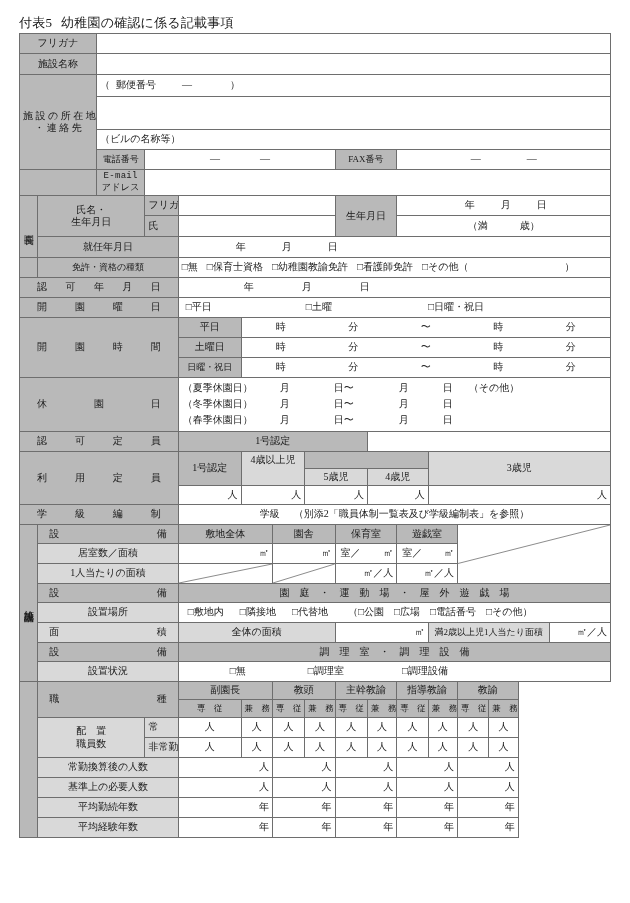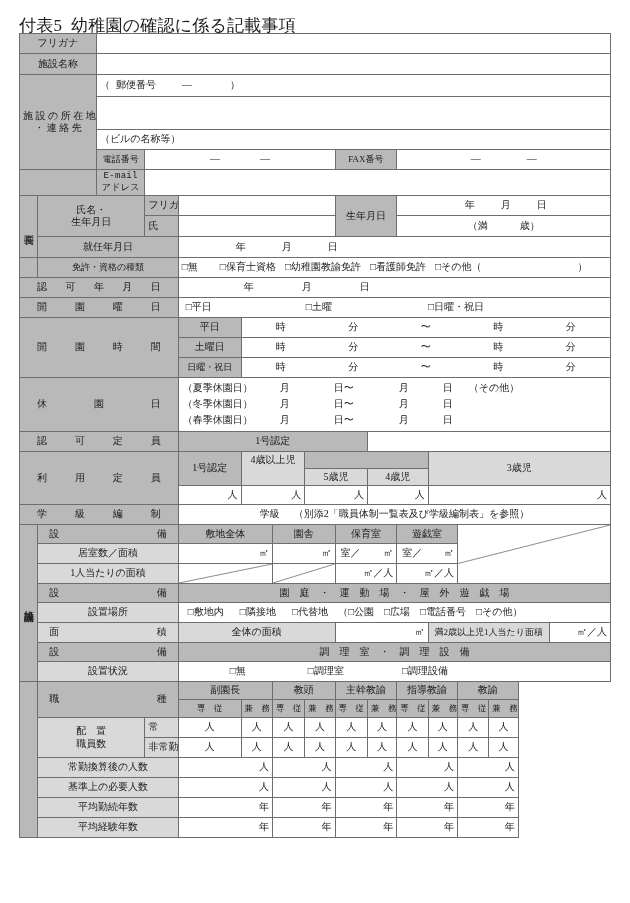--- a/index.html
+++ b/index.html
@@ -19,21 +19,21 @@
     position: relative;
     width: 630px;
     height: 903px;
     box-sizing: border-box;
     padding: 0;
   }
   .doc-title {
     position: absolute;
     left: 19px;
     top: 14px;
-    font-size: 17px;
+    font-size: 13px;
     letter-spacing: 0.2px;
     white-space: nowrap;
   }
   .doc-title .tnum { margin-right: 9px; }
 
   table.form {
     position: absolute;
     left: 19px;
     top: 33px;
     width: 592px;
@@ -226,21 +226,21 @@
       <td colspan="3" class="sh-dark c" style="height:20px">就任年月日</td>
       <td colspan="13" class="sh-white l">
         <span style="margin-left:54px">年</span><span style="margin-left:36px">月</span><span style="margin-left:36px">日</span>
       </td>
     </tr>
 
     <tr>
       <td class="sh-dark" style="border-right:none"></td>
       <td colspan="3" class="sh-dark c small" style="height:19px">免許・資格の種類</td>
       <td colspan="13" class="sh-white l">
-        <span class="chk">□無</span><span class="chk" style="margin-left:22px">□保育士資格</span><span class="chk" style="margin-left:9px">□幼稚園教諭免許</span><span class="chk" style="margin-left:9px">□看護師免許</span><span class="chk" style="margin-left:9px">□その他（</span><span class="chk" style="margin-left:96px">）</span>
+        <span class="chk">□無</span><span class="chk" style="margin-left:9px">□保育士資格</span><span class="chk" style="margin-left:9px">□幼稚園教諭免許</span><span class="chk" style="margin-left:9px">□看護師免許</span><span class="chk" style="margin-left:9px">□その他（</span><span class="chk" style="margin-left:96px">）</span>
       </td>
     </tr>
 
     <tr>
       <td colspan="4" class="sh-dark c" style="height:19px">
         <span class="spread">認 可 年 月 日</span>
       </td>
       <td colspan="13" class="sh-white l">
         <span style="margin-left:62px">年</span><span style="margin-left:48px">月</span><span style="margin-left:48px">日</span>
       </td>
@@ -419,21 +419,21 @@
     <tr>
       <td colspan="3" class="sh-dark c" style="height:18px">
         <span class="spread-sm">設　備</span>
       </td>
       <td colspan="13" class="sh-dark c">園　庭　・　運　動　場　・　屋　外　遊　戯　場</td>
     </tr>
 
     <tr>
       <td colspan="3" class="sh-light c" style="height:19px">設置場所</td>
       <td colspan="13" class="sh-white l">
-        <span class="chk" style="margin-left:6px">□敷地内</span><span class="chk" style="margin-left:16px">□隣接地</span><span class="chk" style="margin-left:16px">□代替地</span><span class="chk" style="margin-left:10px">（□公園</span><span class="chk" style="margin-left:10px">□広場</span><span class="chk" style="margin-left:10px">□電話番号</span><span class="chk" style="margin-left:10px">□その他）</span>
+        <span class="chk" style="margin-left:6px">□敷地内</span><span class="chk" style="margin-left:16px">□隣接地</span><span class="chk" style="margin-left:16px">□代替地</span><span class="chk" style="margin-left:20px">（□公園</span><span class="chk" style="margin-left:10px">□広場</span><span class="chk" style="margin-left:10px">□電話番号</span><span class="chk" style="margin-left:10px">□その他）</span>
       </td>
     </tr>
 
     <tr>
       <td colspan="3" class="sh-light c" style="height:19px">
         <span class="spread-sm">面　　　積</span>
       </td>
       <td colspan="4" class="sh-light c">全体の面積</td>
       <td colspan="3" class="sh-white r">㎡</td>
       <td colspan="4" class="sh-light c small">満2歳以上児1人当たり面積</td>

